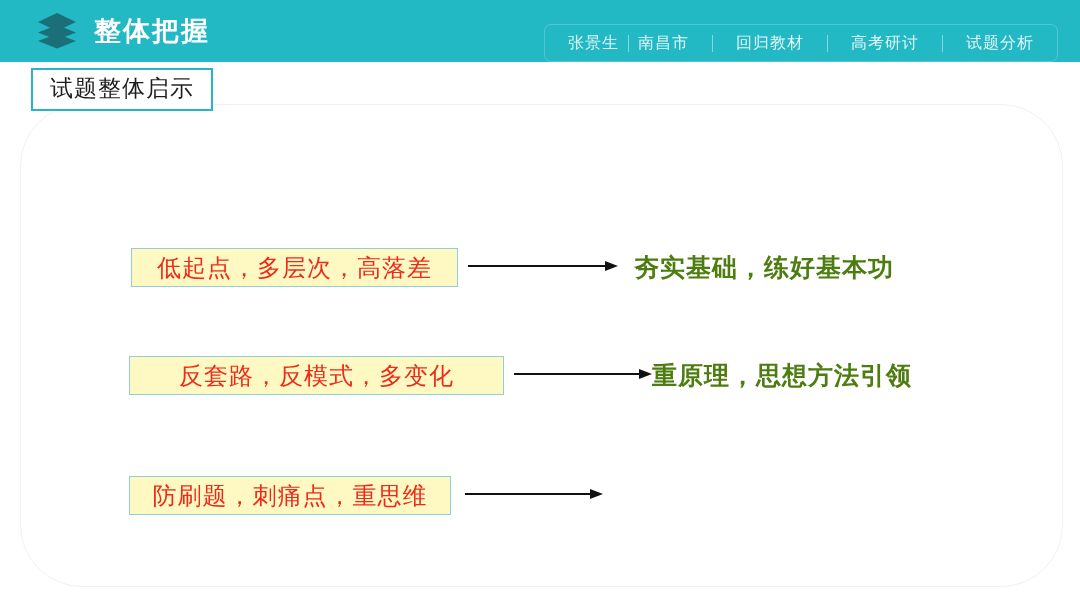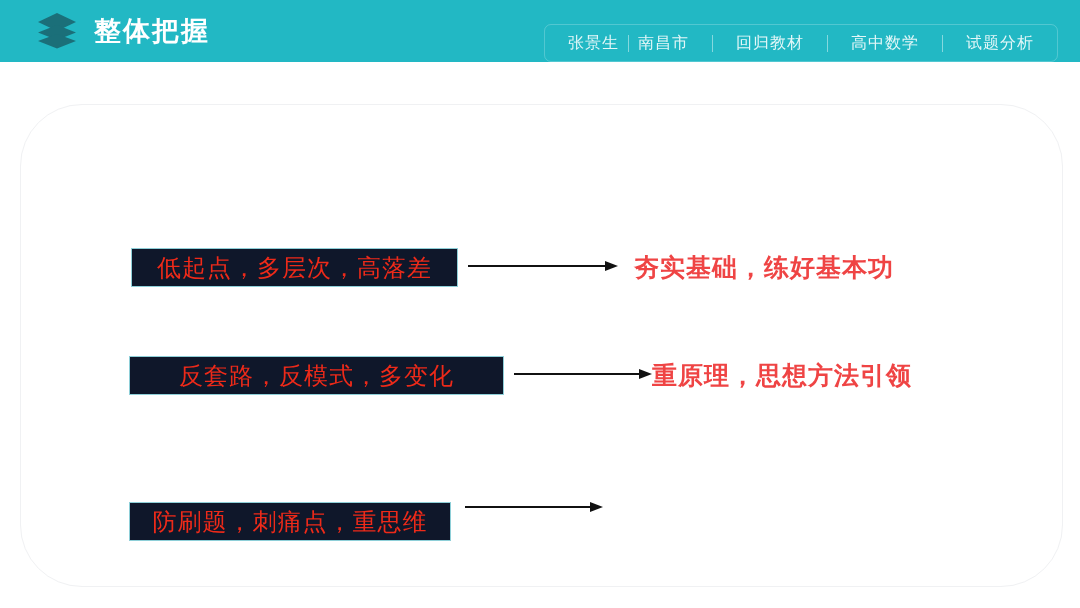--- a/index.html
+++ b/index.html
@@ -123,21 +123,21 @@
     display: flex;
     align-items: center;
     left: 88px;
   }
   .row-1 { top: 143px; }
   .row-2 { top: 251px; }
   .row-3 { top: 371px; }
 
   .red-box {
     border: 1px solid #8ecfd8;
-    background: #0f172a;
+    background: #fef9c3;
     box-sizing: border-box;
     height: 39px;
     display: flex;
     align-items: center;
     justify-content: center;
     padding: 7px 12px;
   }
   .red-box-text {
     color: #ee2a19;
     font-size: 24px;
@@ -145,38 +145,38 @@
     letter-spacing: 1px;
     white-space: nowrap;
   }
 
   .arrow {
     display: block;
     flex: none;
   }
 
   .result-text {
-    color: #ef4444;
+    color: #4d7c0f;
     font-size: 25px;
     font-weight: bold;
     line-height: 1;
     letter-spacing: 1px;
     white-space: nowrap;
   }
 
   
   .row-1 .red-box   { width: 327px; margin-left: 22px; }
   .row-1 .arrow     { width: 150px; margin-left: 10px; }
   .row-1 .result-text { margin-left: 16px; }
 
   .row-2 .red-box   { width: 375px; margin-left: 20px; }
   .row-2 .arrow     { width: 138px; margin-left: 10px; }
   .row-2 .result-text { }
 
-  .row-3 .red-box   { width: 322px; margin-left: 20px; margin-top: 26px; }
+  .row-3 .red-box   { width: 322px; margin-left: 20px; }
   .row-3 .arrow     { width: 138px; margin-left: 14px; }
   .row-3 .result-text { margin-left: 32px; }
 </style>
 </head>
 <body>
 
 <div class="slide">
 
   <div class="header">
 
@@ -191,27 +191,30 @@
       <span class="header-title">整体把握</span>
     </div>
 
     <div class="breadcrumb">
       <span class="crumb">张景生</span>
       <span class="crumb-sep"></span>
       <span class="crumb">南昌市</span>
       <span class="crumb-sep wide"></span>
       <span class="crumb">回归教材</span>
       <span class="crumb-sep wide"></span>
-      <span class="crumb">高中数学</span>
+      <span class="crumb">高考研讨</span>
       <span class="crumb-sep wide"></span>
       <span class="crumb">试题分析</span>
     </div>
 
   </div>
 
+  <div class="section-chip">
+    <span class="section-chip-text">试题整体启示</span>
+  </div>
 
   <div class="content-card">
 
     <div class="row row-1">
       <div class="red-box">
         <span class="red-box-text">低起点，多层次，高落差</span>
       </div>
       <span class="arrow">
         <svg width="150" height="16" viewBox="0 0 150 16" xmlns="http://www.w3.org/2000/svg">
           <line x1="0" y1="8" x2="140" y2="8" stroke="#111111" stroke-width="2.2"></line>

